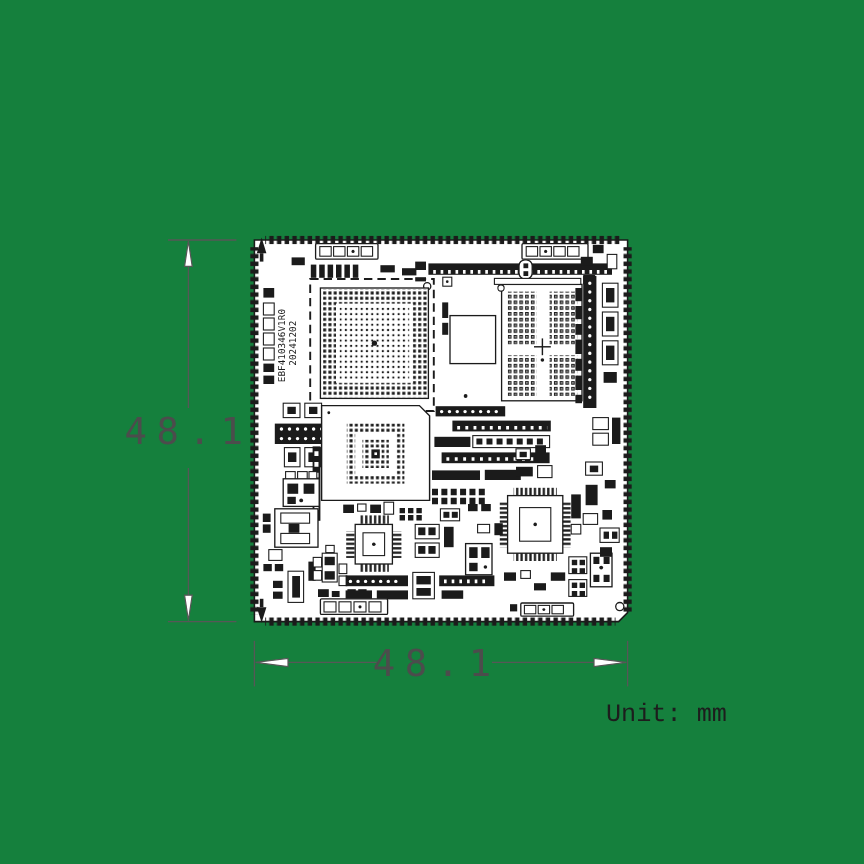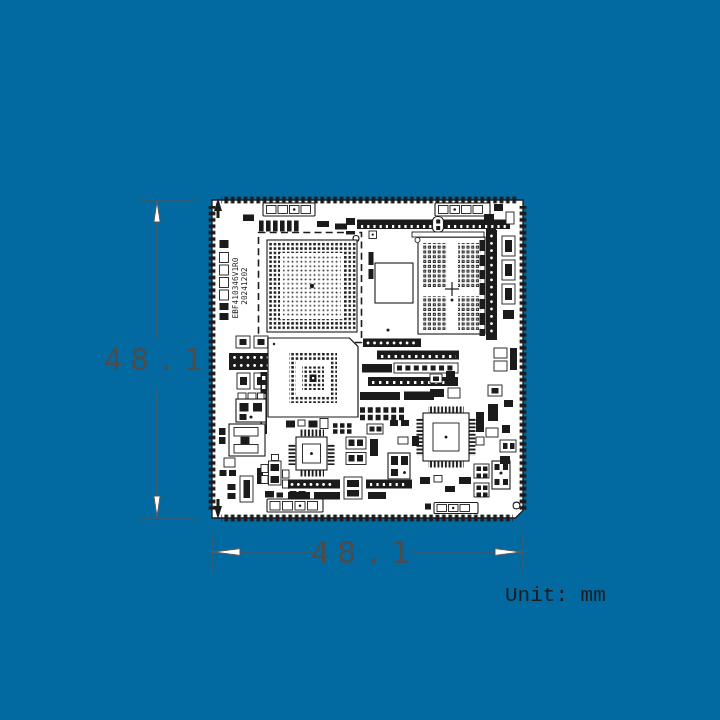--- a/index.html
+++ b/index.html
@@ -1,16 +1,16 @@
 <!DOCTYPE html>
 <html><head>
 <meta charset="utf-8">
 <style>
   html,body{margin:0;padding:0;background:#ffffff;}
-  .stage{position:relative;width:720px;height:720px;background:#0369a1;overflow:hidden;
+  .stage{position:relative;width:720px;height:720px;background:#15803d;overflow:hidden;
          font-family:"DejaVu Sans Mono",monospace;}
   svg{position:absolute;left:0;top:0;}
   .ln{fill:#ffffff;stroke:#1b1b1b;stroke-width:1.1;}
   .lnt{fill:#ffffff;stroke:#1b1b1b;stroke-width:0.9;}
   .f{fill:#1b1b1b;}
   .dim{stroke:#575757;stroke-width:1.1;fill:none;}
   .dimarrow{fill:#ffffff;stroke:#575757;stroke-width:1;}
   .dimtxt{font-family:"DejaVu Sans Mono",monospace;font-size:31px;letter-spacing:8px;fill:#4c4c4c;}
   .unittxt{font-family:"Liberation Mono",monospace;font-size:21px;fill:#1d1d1d;}
   .silk{font-family:"DejaVu Sans Mono",monospace;font-size:7.8px;fill:#1b1b1b;}

